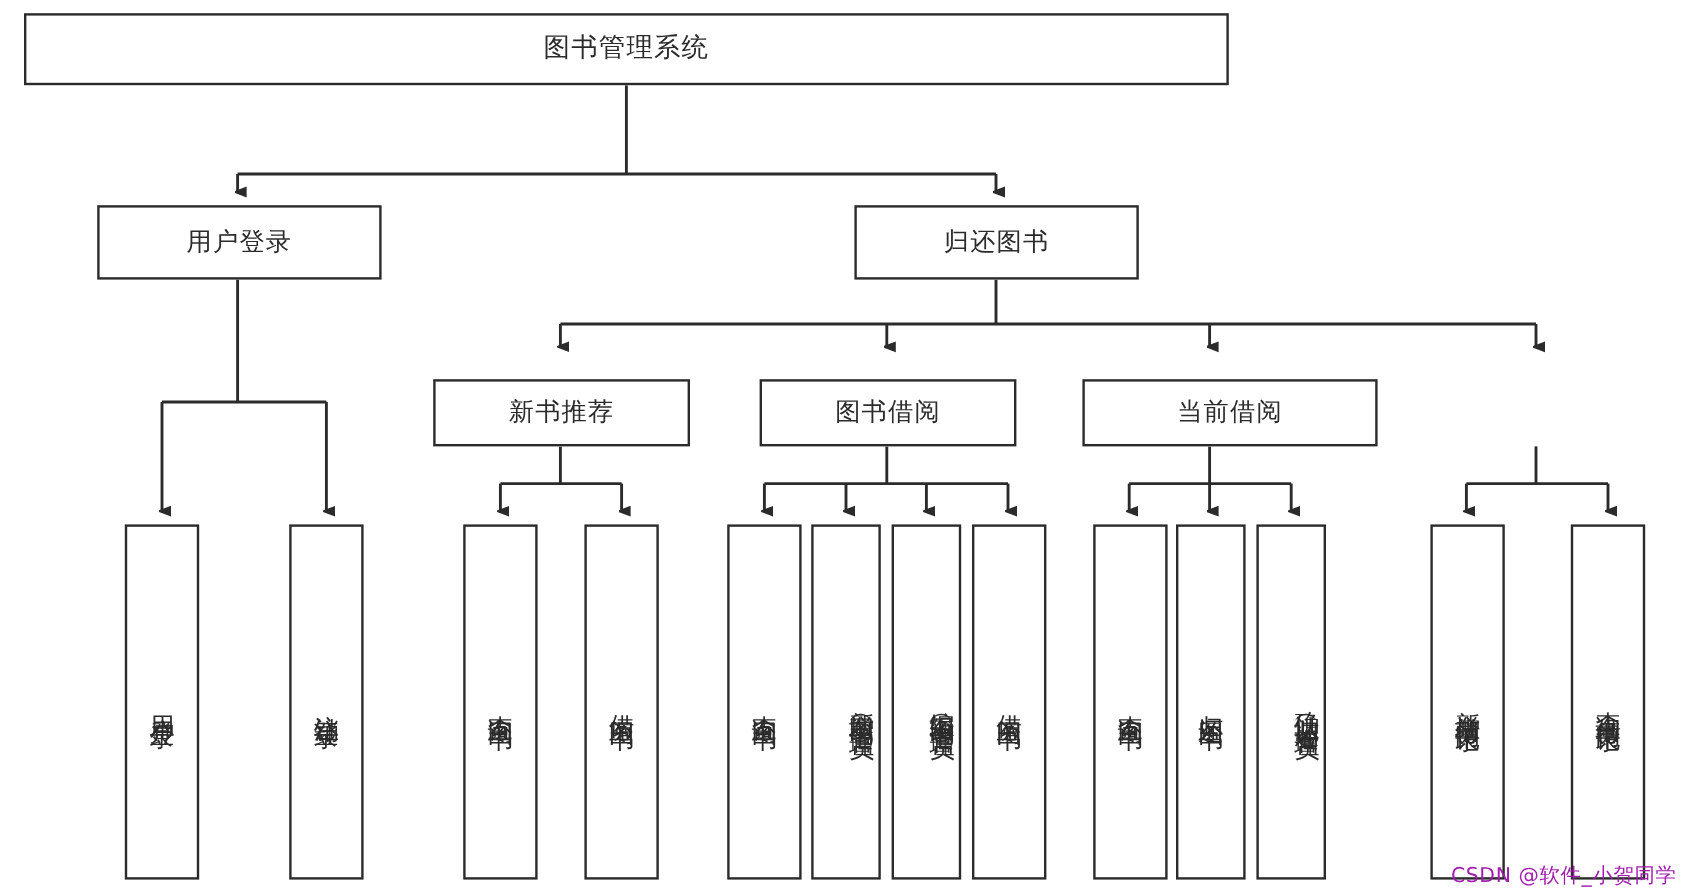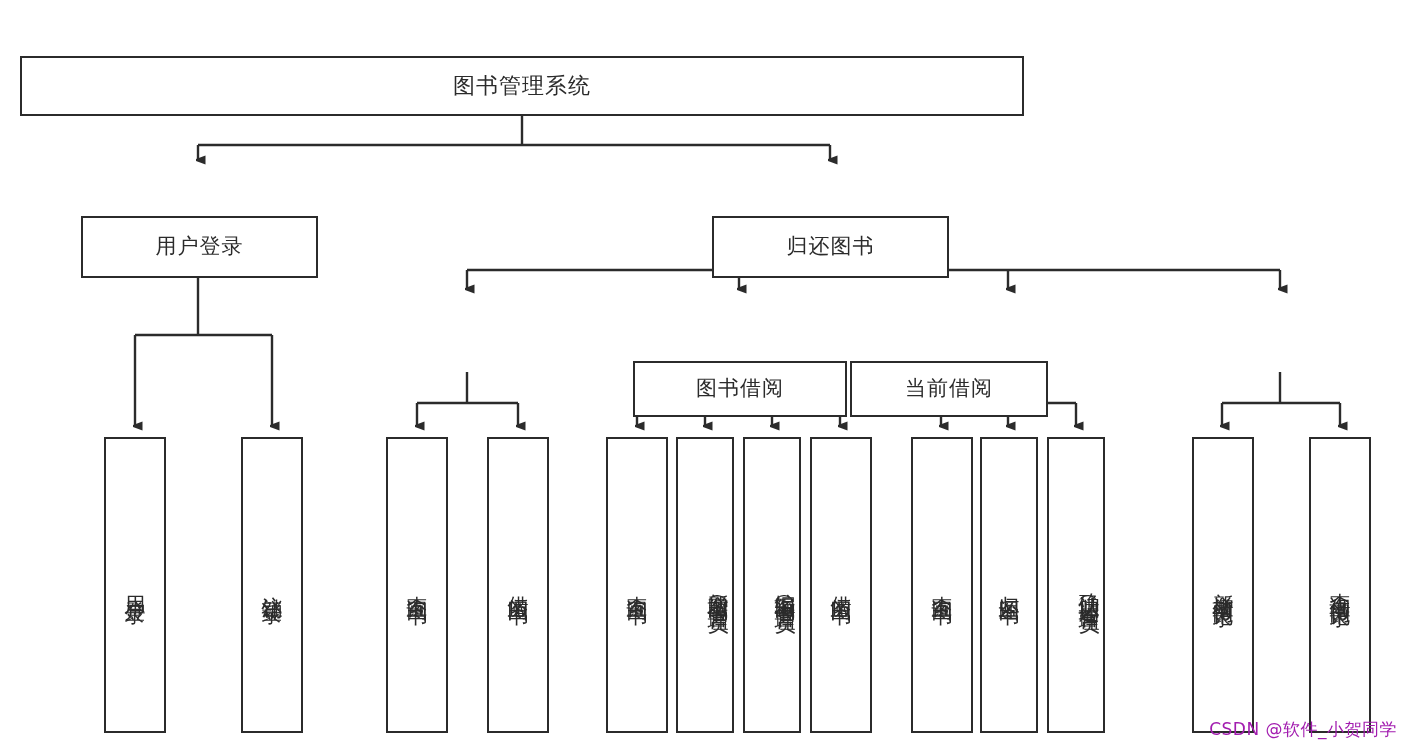--- a/index.html
+++ b/index.html
@@ -33,21 +33,20 @@
     border: 2px solid #2b2b2b;
     display: flex;
     align-items: center;
     justify-content: center;
     color: #2b2b2b;
   }
   .node.horiz {
     font-size: 21px;
     letter-spacing: 1px;
     line-height: 1.2;
-    margin-top: 45px;
   }
   .node.root {
     font-size: 22px;
   }
   .node.vert {
     writing-mode: vertical-rl;
     text-orientation: upright;
     font-size: 21px;
     letter-spacing: 3px;
     padding-top: 8px;
@@ -134,24 +133,27 @@
     <span>图书管理系统</span>
   </div>
 
   <div class="node horiz" style="left:81px; top:171px; width:237px; height:62px;">
     <span>用户登录</span>
   </div>
   <div class="node horiz" style="left:712px; top:171px; width:237px; height:62px;">
     <span>归还图书</span>
   </div>
 
+  <div class="node horiz" style="left:361px; top:316px; width:214px; height:56px;">
+    <span>新书推荐</span>
+  </div>
   <div class="node horiz" style="left:633px; top:316px; width:214px; height:56px;justify-content:center;">
     <span>图书借阅</span>
   </div>
-  <div class="node horiz" style="left:850px; top:316px; width:198px; height:56px;">
+  <div class="node horiz" style="left:902px; top:316px; width:246px; height:56px;">
     <span>当前借阅</span>
   </div>
 
   <div class="node vert center-text" style="left:104px; top:437px; width:62px; height:296px;">
     <span class="vlabel">用户登录</span>
   </div>
   <div class="node vert center-text" style="left:241px; top:437px; width:62px; height:296px;">
     <span class="vlabel">注销登录</span>
   </div>
 

